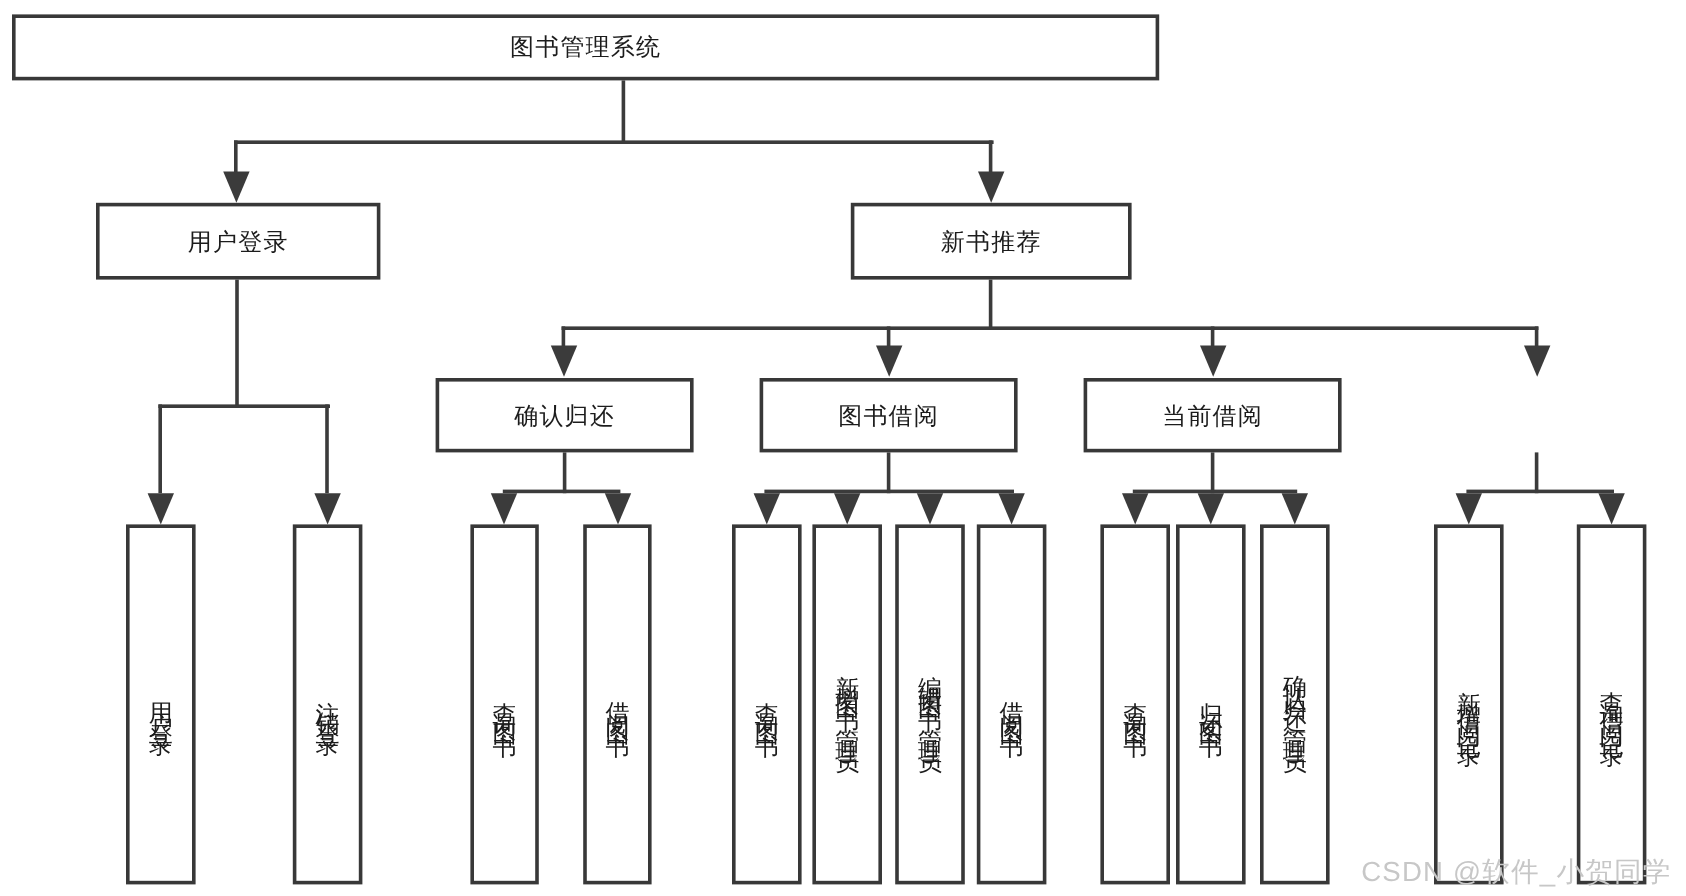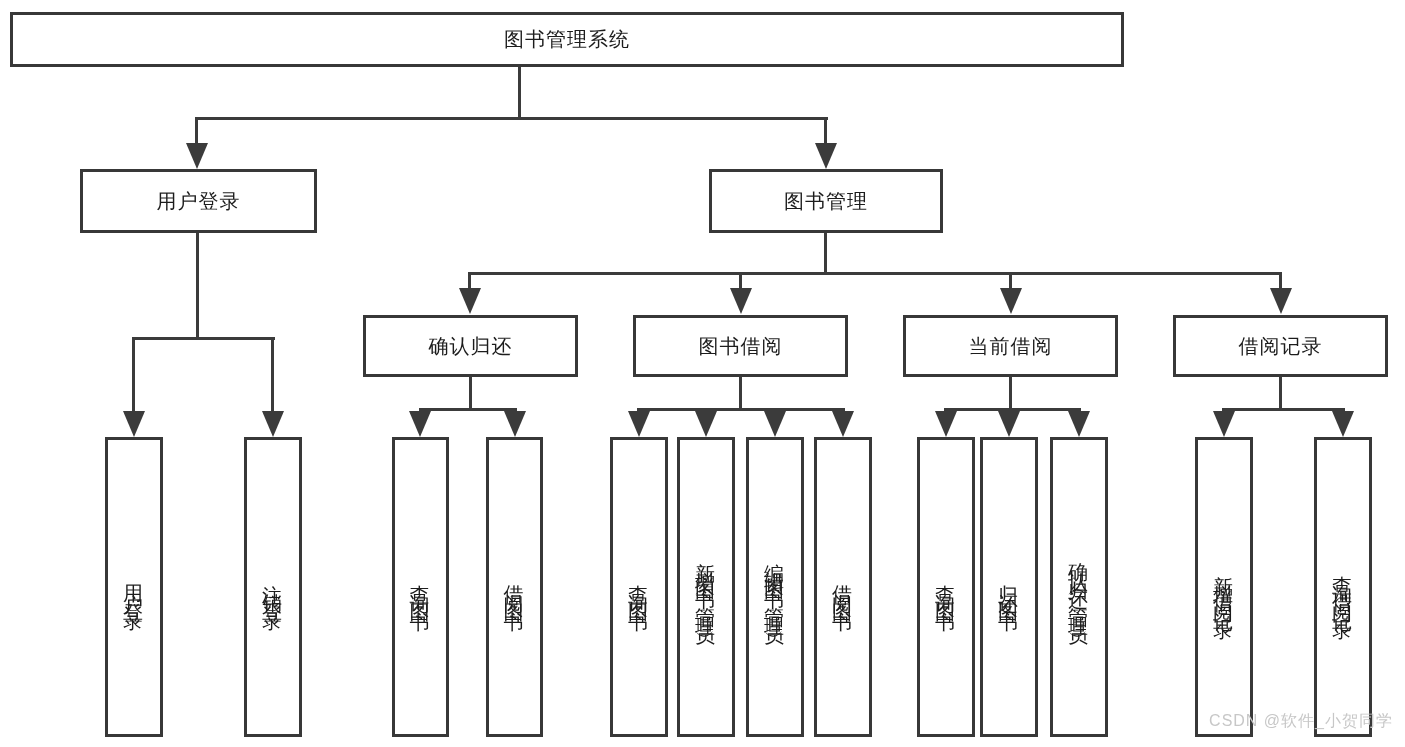--- a/index.html
+++ b/index.html
@@ -36,42 +36,41 @@
   .ln{position:absolute;background:#3b3b3b;}
   .ar{
     position:absolute;width:0;height:0;
     border-left:11px solid transparent;
     border-right:11px solid transparent;
     border-top:26px solid #3b3b3b;
   }
   .watermark{
     position:absolute;
     right:12px;top:711px;
-    font-size:16px;
+    font-size:23px;
     letter-spacing:1px;
     color:#c7c7c7;
     z-index:10;
     white-space:nowrap;
     margin-left:33px;
   }
 </style>
 </head>
 <body>
 
 <div class="canvas">
 
-  <div class="hnode" style="left:10px;top:12px;width:1114px;height:55px;text-align:right;">图书管理系统</div>
+  <div class="hnode" style="left:10px;top:12px;width:956px;height:55px;text-align:right;">图书管理系统</div>
 
   <div class="hnode" style="left:80px;top:169px;width:237px;height:64px;">用户登录</div>
-  <div class="hnode" style="left:709px;top:169px;width:234px;height:64px;">图书管理</div>
+  <div class="hnode" style="left:709px;top:169px;width:234px;height:64px;">新书推荐</div>
 
   <div class="hnode" style="left:363px;top:315px;width:215px;height:62px;">确认归还</div>
   <div class="hnode" style="left:903px;top:315px;width:215px;height:62px;">当前借阅</div>
   <div class="hnode" style="left:633px;top:315px;width:215px;height:62px;">图书借阅</div>
-  <div class="hnode" style="left:1173px;top:315px;width:215px;height:62px;">借阅记录</div>
 
   <div class="vnode" style="left:105px;top:437px;width:58px;height:300px;">用户登录</div>
   <div class="vnode" style="left:244px;top:437px;width:58px;height:300px;">注销登录</div>
 
   <div class="vnode" style="left:392px;top:437px;width:57px;height:300px;">查询图书</div>
   <div class="vnode" style="left:486px;top:437px;width:57px;height:300px;">借阅图书</div>
 
   <div class="vnode" style="left:610px;top:437px;width:58px;height:300px;">查询图书</div>
   <div class="vnode" style="left:677px;top:437px;width:58px;height:300px;">新增图书（管理员）</div>
   <div class="vnode" style="left:746px;top:437px;width:58px;height:300px;">编辑图书（管理员）</div>

